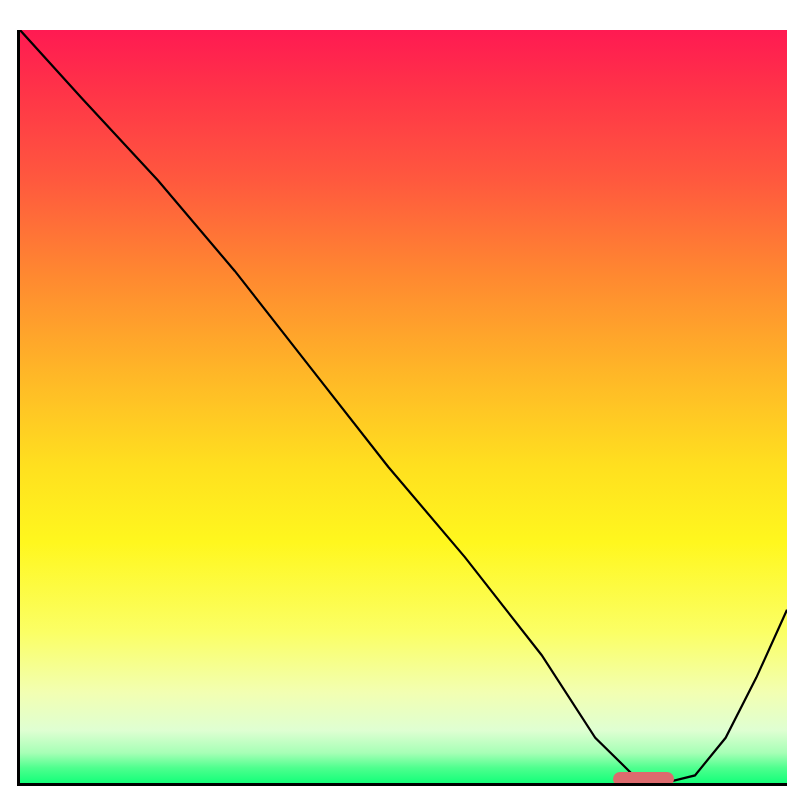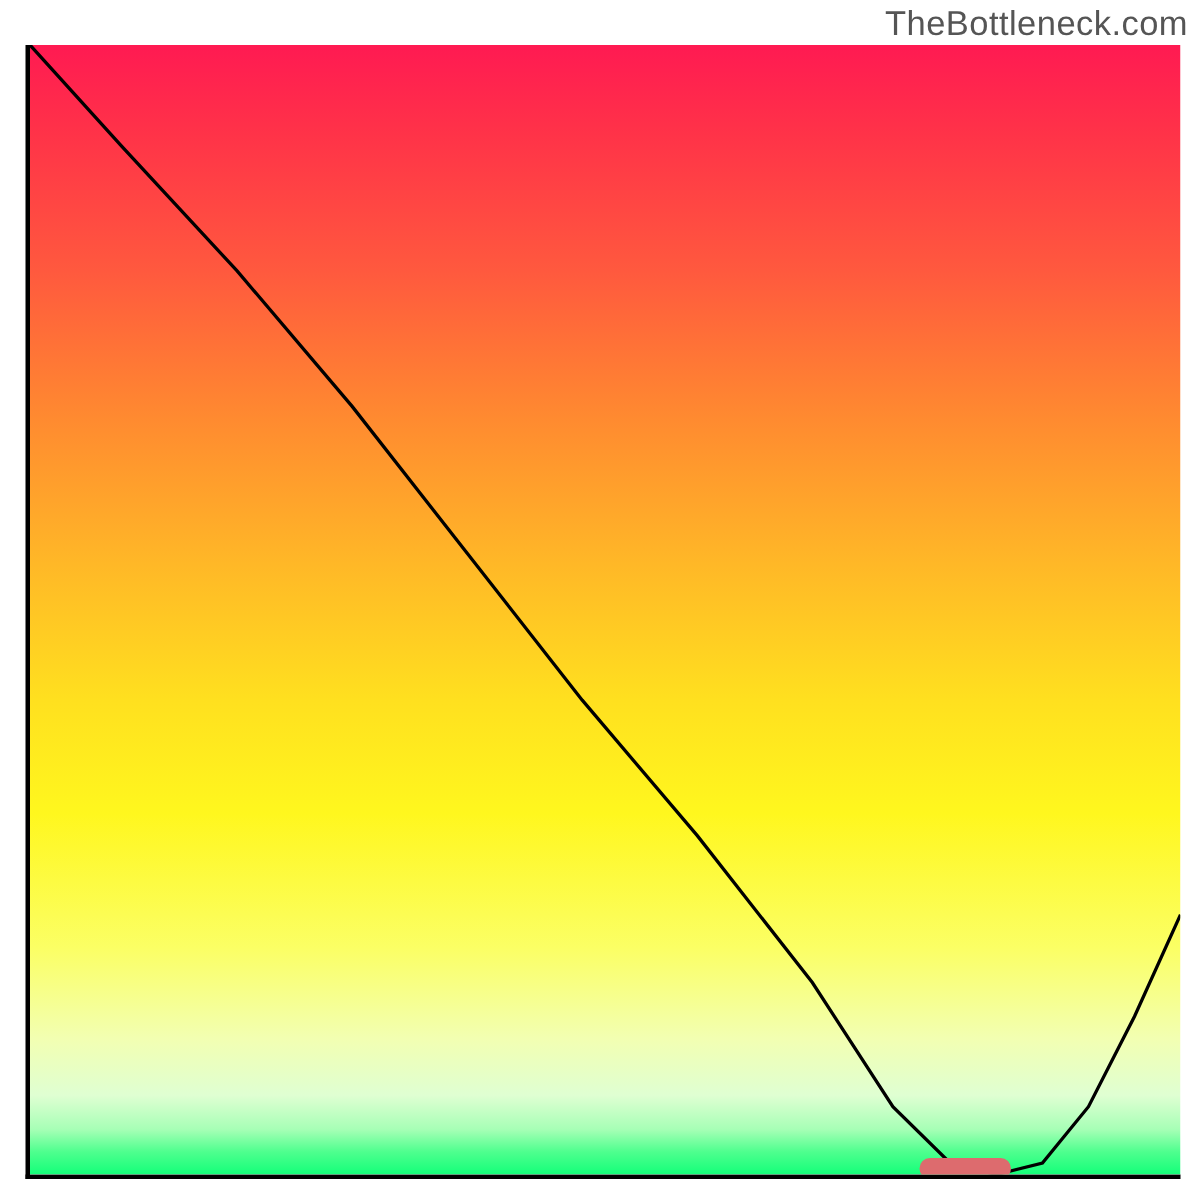--- a/index.html
+++ b/index.html
@@ -71,21 +71,20 @@
     width: 62px;
     height: 14px;
     background: #dd6b6e;
     border-radius: 7px;
   }
 </style>
 </head>
 <body>
 <div class="container">
 
-  <div class="watermark">TheBottleneck.com</div>
 
   <div class="plot-area">
     <div class="gradient"></div>
 
     <svg class="curve" viewBox="0 0 770 756" preserveAspectRatio="none">
       <path id="curve-path" fill="none" stroke="#000" stroke-width="2.2" d="M 0.0 0.0 L 61.6 68.0 L 138.6 151.2 L 215.6 241.9 L 292.6 340.2 L 369.6 438.5 L 446.6 529.2 L 523.6 627.5 L 577.5 710.6 L 616.0 748.4 L 646.8 756.0 L 677.6 748.4 L 708.4 710.6 L 739.2 650.2 L 770.0 582.1"></path>
     </svg>
 
     <div id="marker" class="marker" style="left: 592.9px; width: 61.6px; top: 742.22px;"></div>
   </div>

